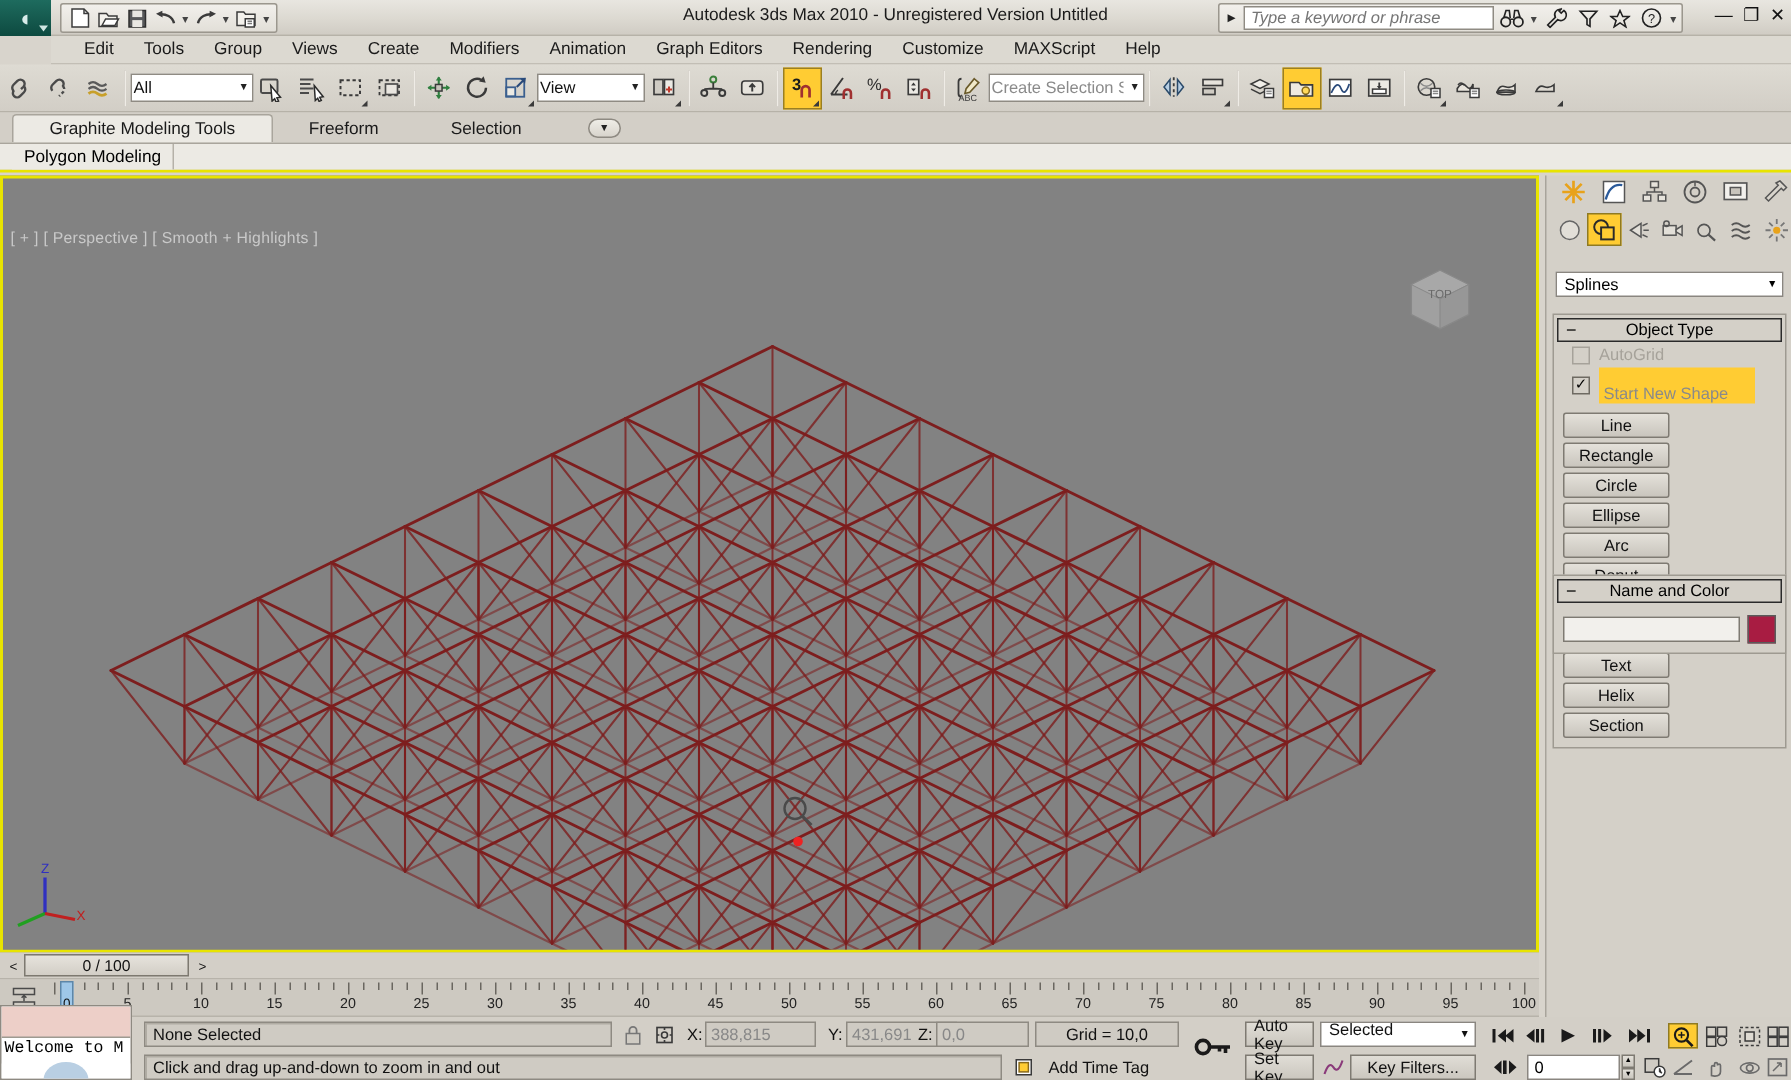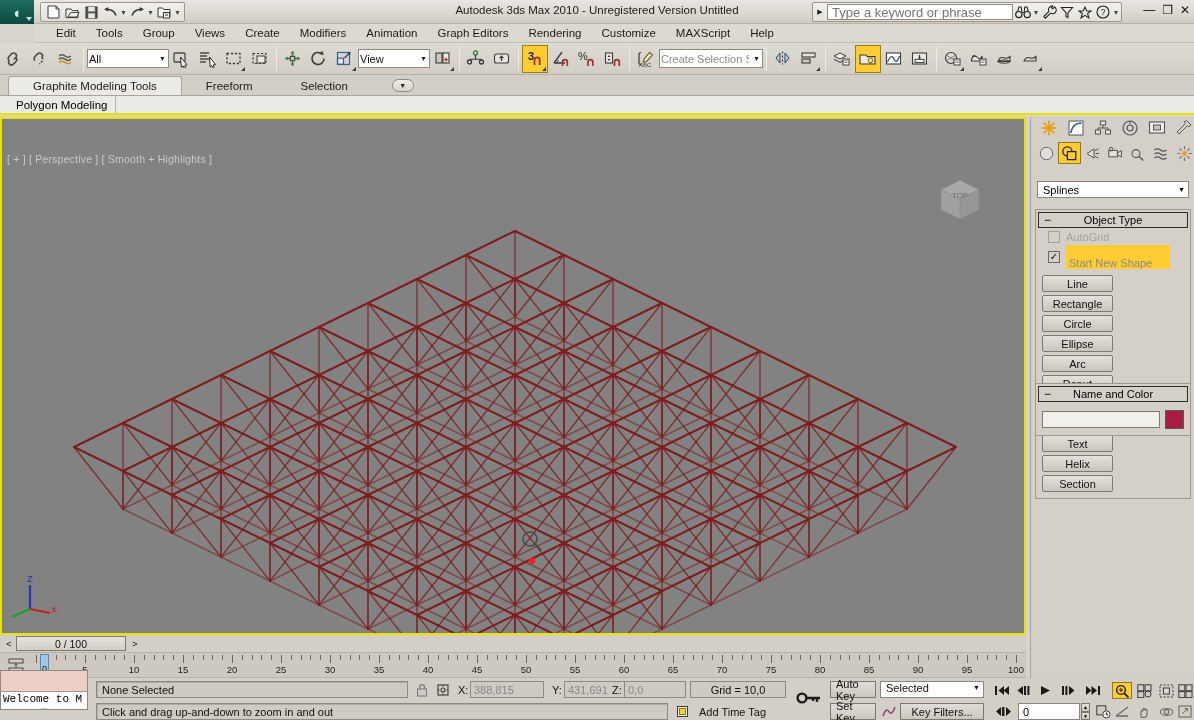--- a/index.html
+++ b/index.html
@@ -49,21 +49,21 @@
   .searchbox{
     position:absolute; right:72px; top:2px; width:310px; height:20px;
     background:linear-gradient(180deg,#f2f0ec,#e4e1da);
     border:1px solid #9b978e; border-radius:2px;
     display:flex; align-items:center; padding:0 2px; gap:2px;
   }
   .searchbox .arrowbtn{ width:12px;height:16px; display:flex;align-items:center;justify-content:center;
       font-size:7px; color:#222; }
   .searchbox input{
     flex:1; height:16px; border:1px solid #8f8b83; background:#fff;
-    font-family:"Liberation Sans",sans-serif; font-size:13px; 
+    font-family:"Liberation Sans",sans-serif; font-size:11px; font-style:italic;
     color:#8a8a8a; padding:0 4px; outline:none;
   }
   .sicon{ width:19px;height:17px; display:flex;align-items:center;justify-content:center;
           font-size:12px; color:#2a2a2a; }
   .wbtns{ position:absolute; right:4px; top:3px; display:flex; gap:7px; align-items:center; }
   .wbtns span{ font-size:12px; color:#111; line-height:14px; cursor:default; }
 
   
   .menubar{
     position:absolute; left:34px; top:24px; width:1160px; height:19px;
@@ -240,21 +240,21 @@
   }
   .namerow{ display:flex; align-items:center; gap:5px; padding:6px 6px; }
   .namefield{
     flex:1; height:17px; background:#f2f0ec; border:1px solid #7e7a72;
   }
   .colorswatch{ width:19px;height:19px; border:1px solid #5a5a5a; }
 
   
   .statuswrap{ position:absolute; left:0; top:678px; width:1194px; height:42px; background:#d3cfc7; }
   .mini{
-    position:absolute; left:0; top:-8px; width:88px; height:40px;
+    position:absolute; left:0; top:-8px; width:88px; height:50px;
     border:1px solid #8e8a82; background:#fff; overflow:hidden;
   }
   .mini .pinkline{ height:21px; background:#edcfc8; border-bottom:1px solid #9e9a91; }
   .mini .wline{
     height:17px; font-family:"Liberation Mono",monospace; font-size:11px;
     padding:1px 2px; color:#000; white-space:nowrap; overflow:hidden;
   }
   .mini .blue{ height:10px; background:#fff; position:relative; }
   .mini .blue .bell{
     position:absolute; left:28px; top:-1px; width:30px; height:12px;
@@ -277,21 +277,21 @@
     border:1px solid transparent;
   }
   .sbtn.on{ background:#ffcc33; border:1px solid #8f7a22; }
   .keybtn{
     position:absolute; height:17px; background:linear-gradient(180deg,#e0ddd6,#cbc7bf);
     border:1px solid #7e7a72; display:flex; align-items:center; justify-content:center;
     font-size:11px; color:#111; padding:0 5px;
   }
   .selcombo{
     position:absolute; height:17px; background:#fff; border:1px solid #8a8680;
-    display:flex; align-items:center; justify-content:space-between;
+    display:flex; align-items:flex-end; justify-content:space-between;
     padding:0 3px 4px 5px; font-size:11px; color:#111;
   }
   .spin{
     position:absolute; width:9px; height:17px; display:flex; flex-direction:column;
   }
   .spin i{ flex:1; border:1px solid #7e7a72; background:linear-gradient(180deg,#e4e1da,#c9c5bd);
            font-size:5px; display:flex; align-items:center; justify-content:center; font-style:normal; }
   .numfield{
     position:absolute; height:17px; background:#fff; border:1px solid #8a8680;
     display:flex; align-items:center; padding:0 4px; font-size:11px;

